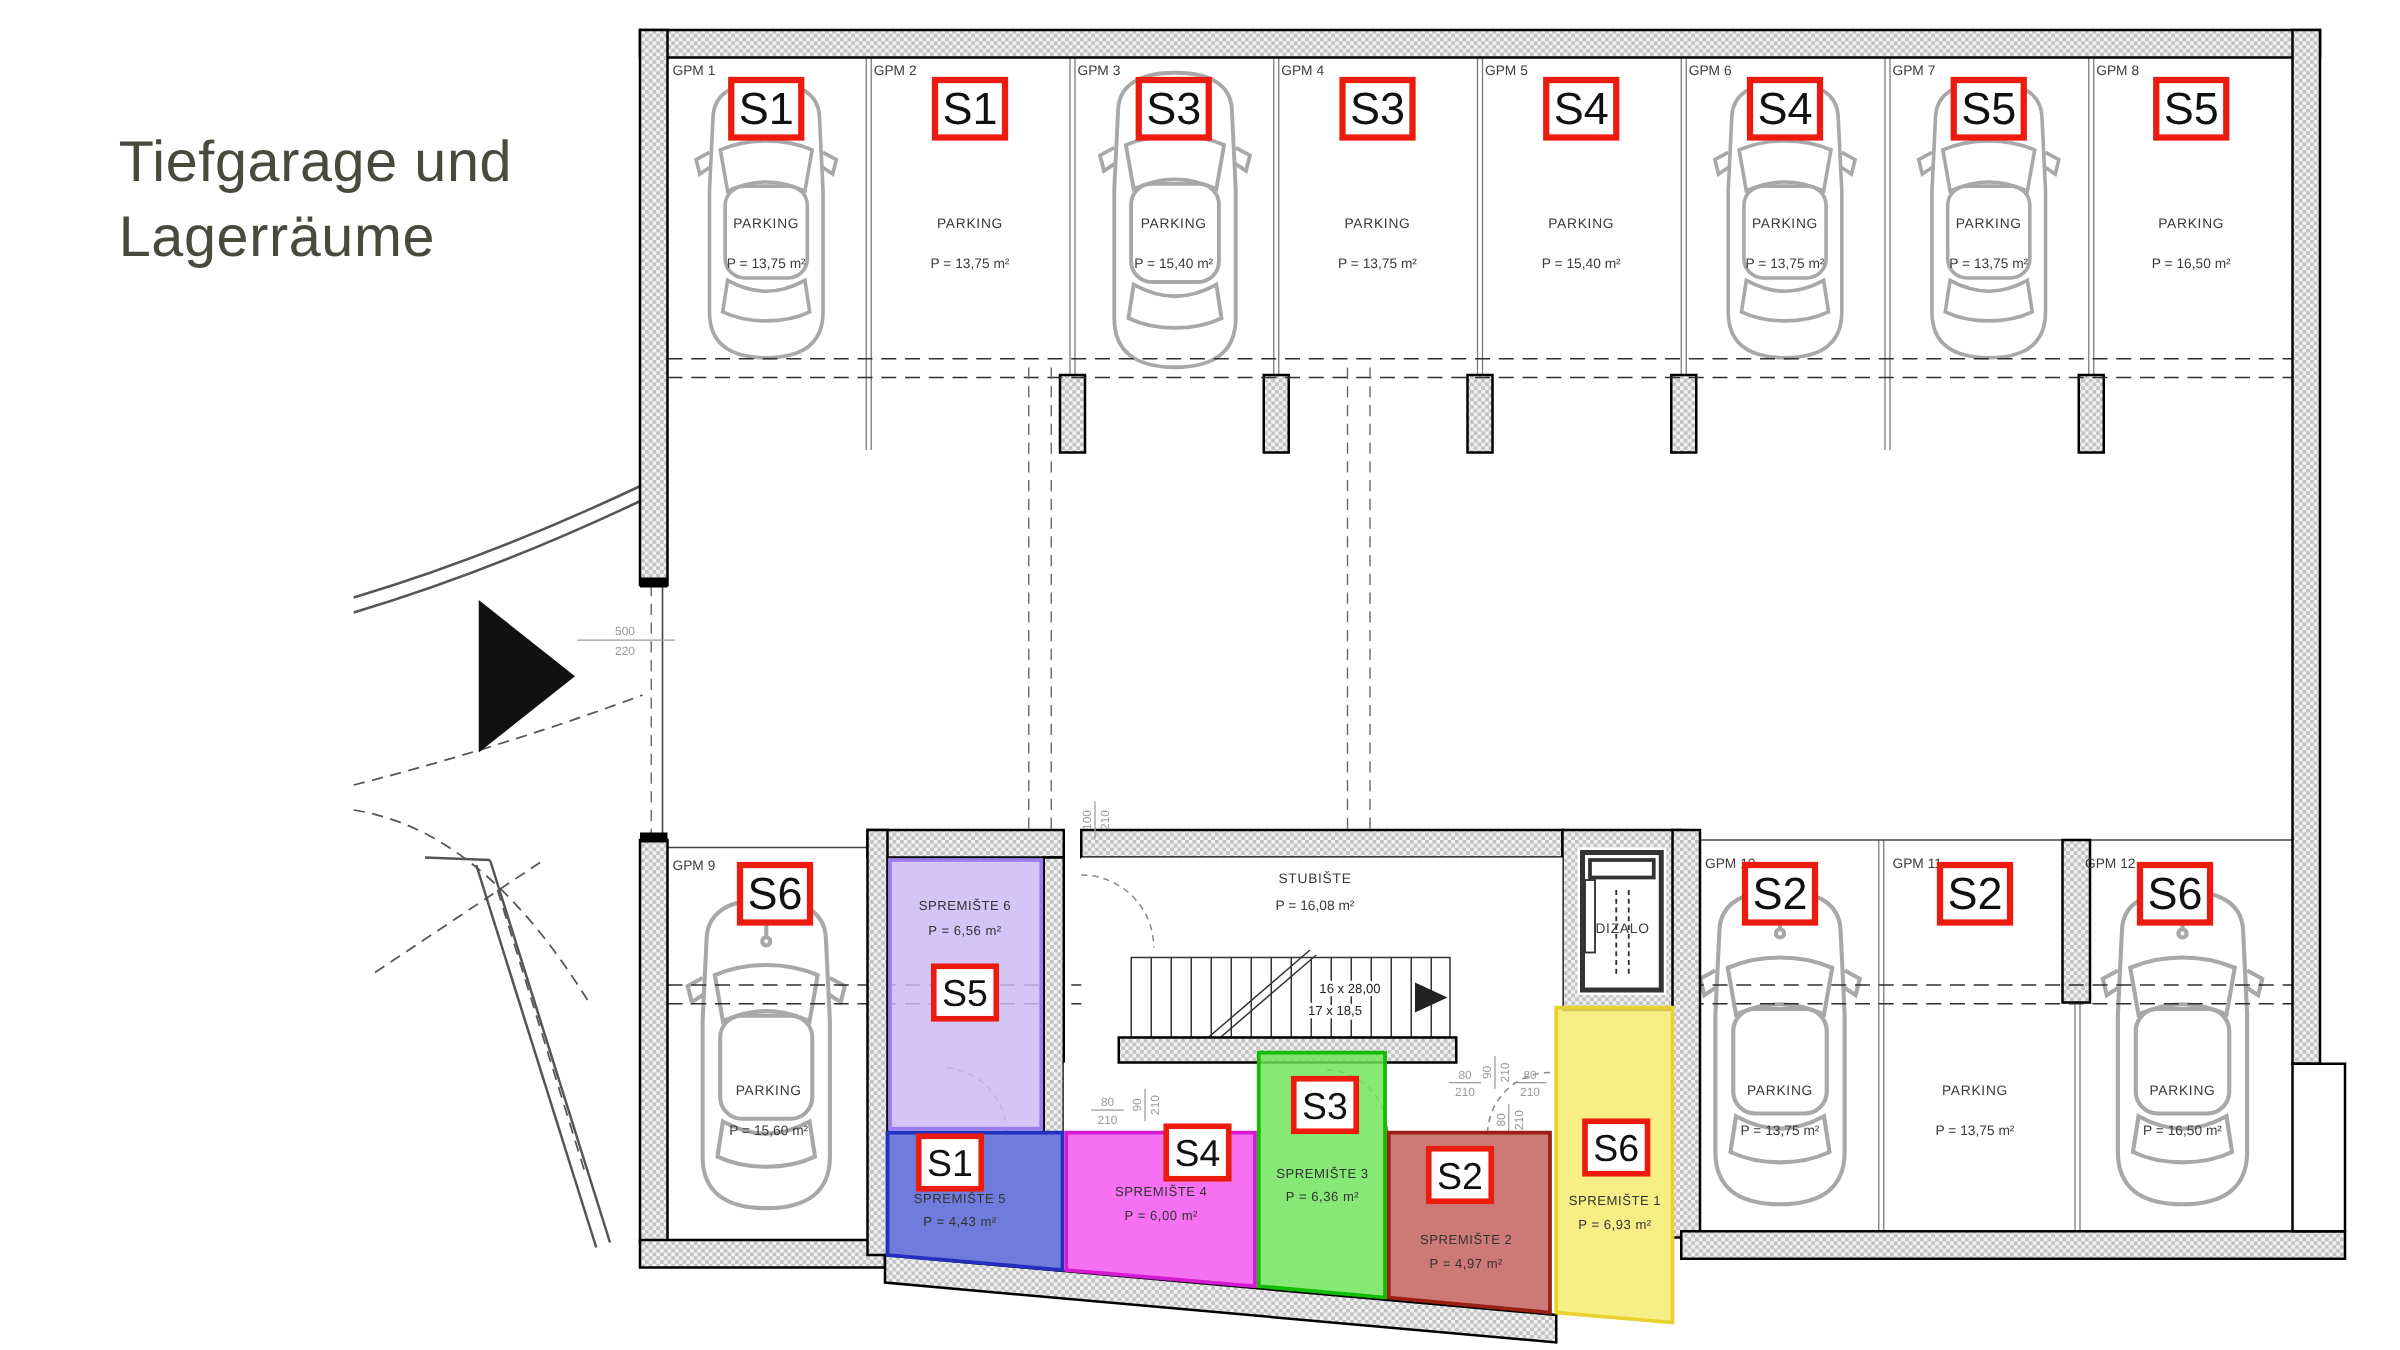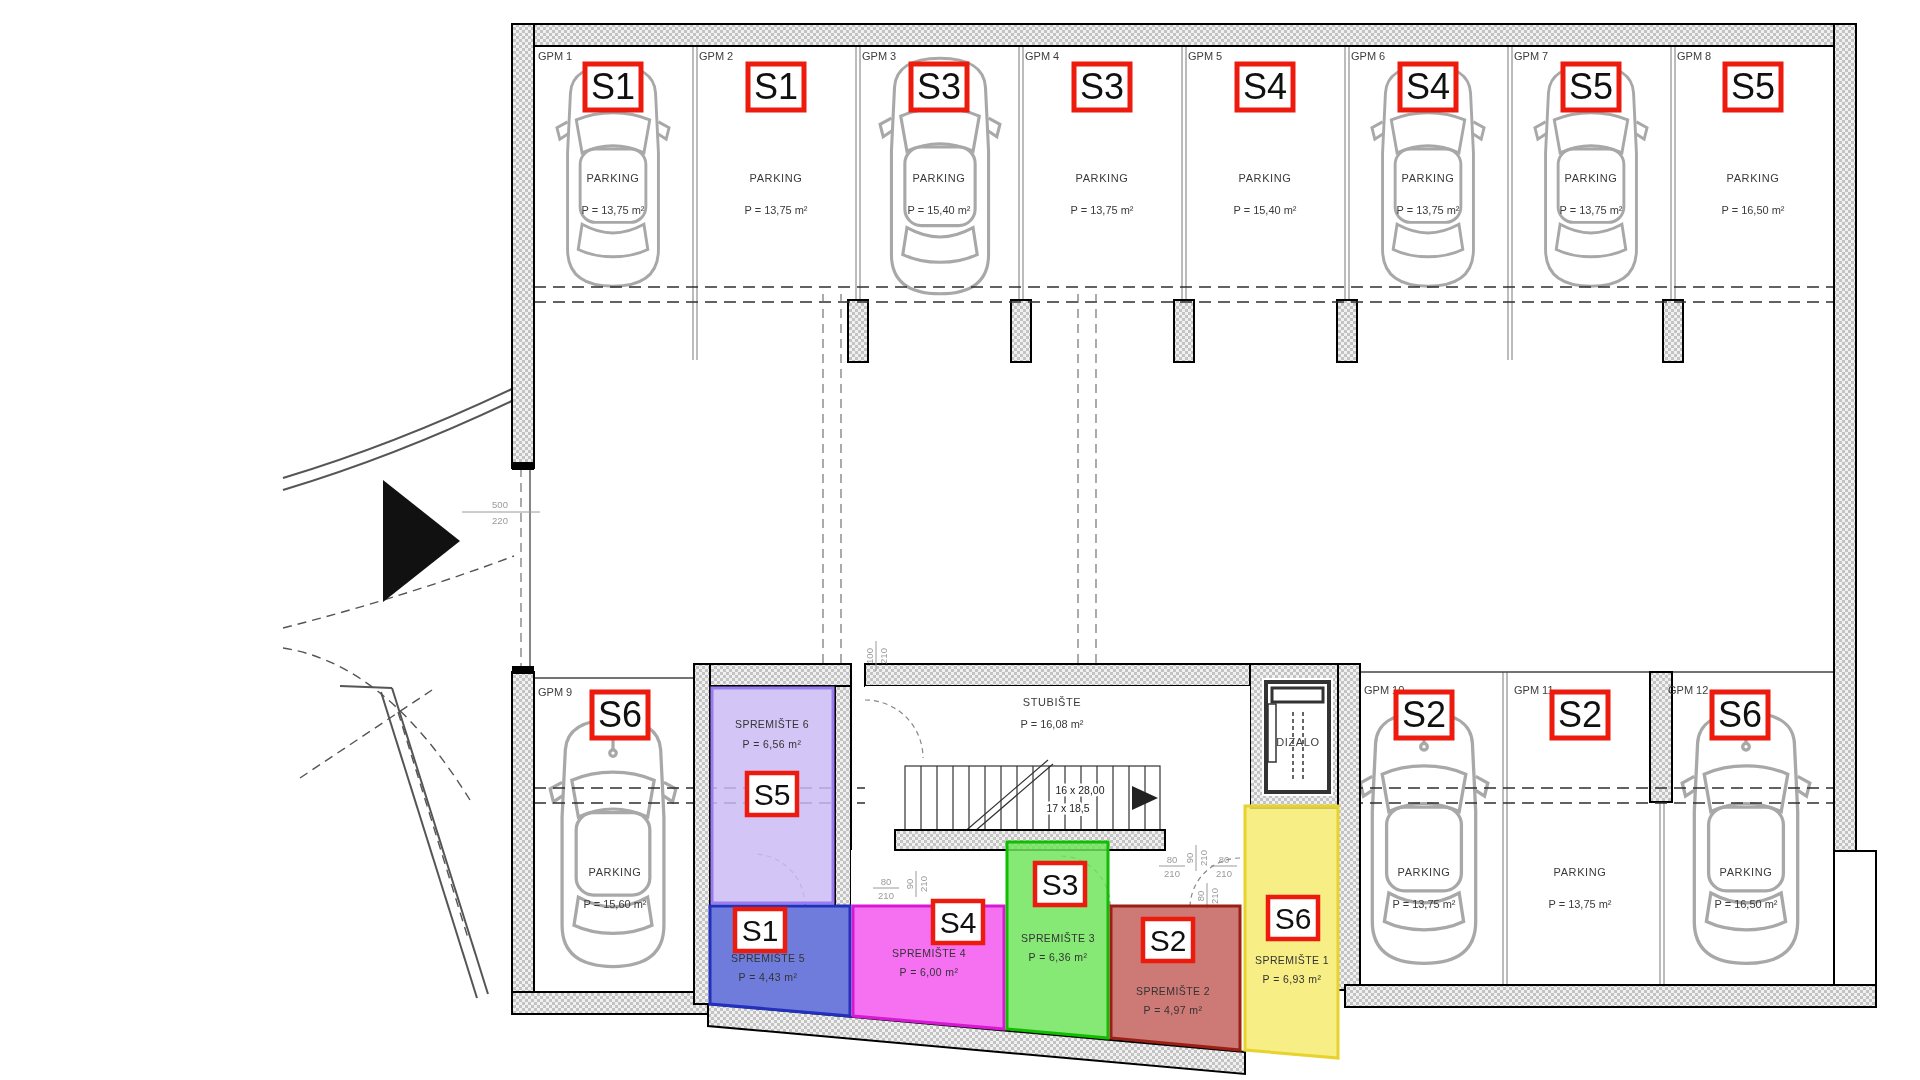--- a/index.html
+++ b/index.html
@@ -32,20 +32,22 @@
   .dim{font-size:9.5px;fill:#9a9a9a;text-anchor:middle;}
   .dimline{stroke:#9a9a9a;stroke-width:1;}
   .stair{stroke:#333;stroke-width:1.2;fill:none;}
   .halo{paint-order:stroke;stroke:#fff;stroke-width:5;fill:#222;font-size:10.5px;text-anchor:middle;}
   .elev{stroke:#333;fill:none;}
 </style>
 </head>
 <body>
 
 <div class="stage">
+  <div class="title">Tiefgarage und
+Lagerräume</div>
 
   <svg viewBox="0 0 1920 1080" width="1920" height="1080">
     <defs>
       <pattern id="hatch" width="6" height="6" patternUnits="userSpaceOnUse">
         <rect width="6" height="6" fill="#f1f1f1"></rect>
         <rect width="3" height="3" fill="#c3c3c3"></rect>
         <rect x="3" y="3" width="3" height="3" fill="#c3c3c3"></rect>
       </pattern>
       <symbol id="car" viewBox="0 0 120 240">
         <g class="car">

